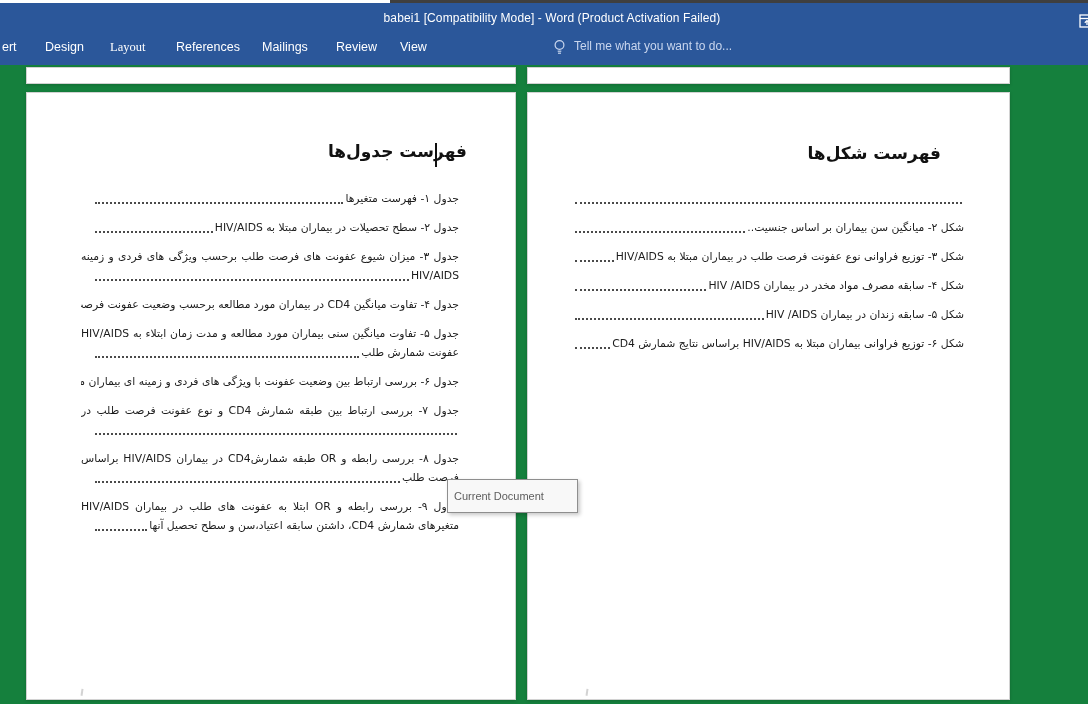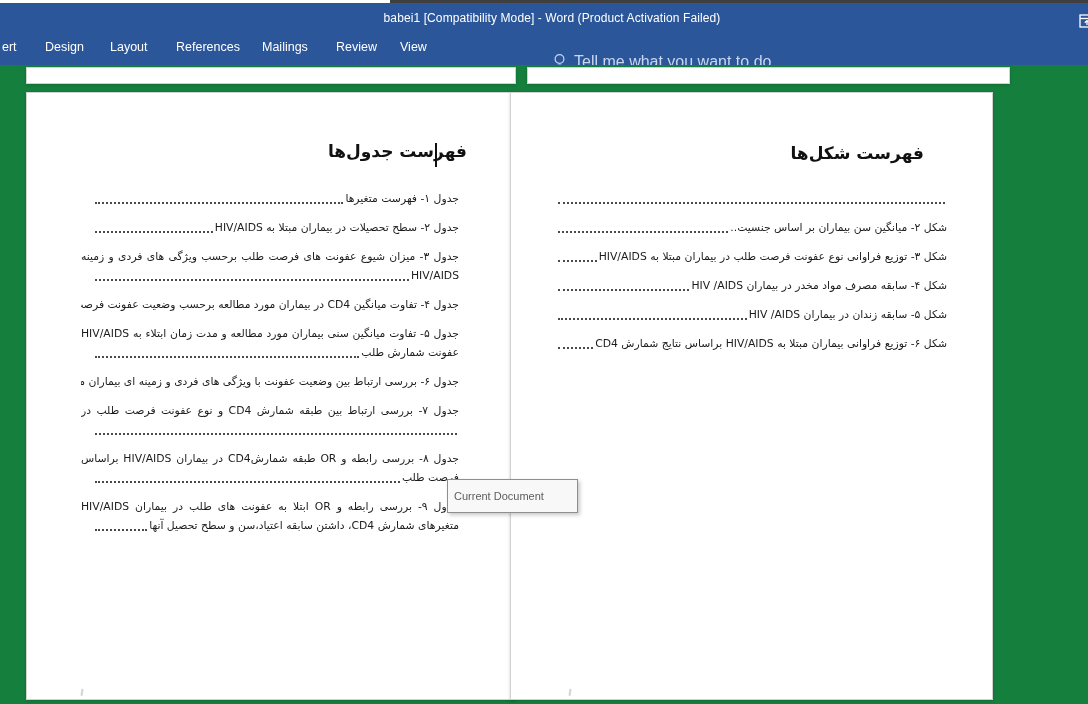--- a/index.html
+++ b/index.html
@@ -9,32 +9,32 @@
   
   .ribbon{position:absolute;left:0;top:0;width:1088px;height:65px;background:#2b579a;}
   .top-strip-white{position:absolute;left:0;top:0;width:390px;height:3px;background:#ffffff;}
   .top-strip-dark{position:absolute;left:390px;top:0;width:698px;height:3px;background:#3f3f3f;}
   .title-row{position:absolute;left:8px;top:3px;width:100%;height:30px;padding-left:24px;}
   .title-text{position:absolute;left:0;top:8px;width:100%;text-align:center;
               color:#ffffff;font-size:12px;letter-spacing:.1px;padding-right:24px;box-sizing:border-box;}
   .ribbon-opt{position:absolute;right:24px;top:9px;width:18px;height:18px;cursor:pointer;}
   .tabs-row{position:absolute;left:0;top:33px;width:100%;height:32px;}
   .tab{position:absolute;top:7px;color:#ffffff;font-size:12.5px;cursor:pointer;white-space:nowrap;}
-  .tellme{position:absolute;left:553px;top:18px;height:22px;display:flex;align-items:center;
-          color:#c9d6ee;font-size:16px;cursor:text;}
+  .tellme{position:absolute;left:553px;top:6px;height:22px;display:flex;
+          color:#c9d6ee;font-size:12px;cursor:text;}
   .tellme svg{margin-right:8px;}
 
   
   .doc-area{position:absolute;left:0;top:65px;width:1088px;height:639px;background:#15803d;}
   .page{position:absolute;background:#ffffff;border:1px solid #d2d2d2;
         box-shadow:0 1px 3px rgba(0,0,0,.18);box-sizing:border-box;}
   .page-partial-l{left:26px;top:2px;width:490px;height:17px;}
   .page-partial-r{left:527px;top:2px;width:483px;height:17px;}
   .page-main-l{left:26px;top:27px;width:490px;height:608px;}
-  .page-main-r{left:510px;top:27px;width:483px;height:608px;}
+  .page-main-r{left:527px;top:27px;width:483px;height:608px;}
 
   .page-heading{position:absolute;font-family:"DejaVu Sans",sans-serif;font-weight:bold;
                 font-size:17px;color:#111;direction:rtl;white-space:nowrap;}
   .ph-l{top:48px;right:48px;}
   .ph-r{top:50px;right:68px;}
   .text-cursor{position:absolute;left:408px;top:50px;width:1.5px;height:24px;background:#101010;}
 
   .toc{position:absolute;direction:rtl;font-family:"DejaVu Sans",sans-serif;
        font-size:10.8px;color:#1c1c1c;}
   .toc-l{top:96px;right:56px;left:54px;}
@@ -76,21 +76,21 @@
           <polyline points="6.8,10.8 9,8.6 11.2,10.8" fill="none" stroke="#ffffff" stroke-width="1.3"></polyline>
         </svg>
       </div>
     </div>
     <div class="tabs-row">
         <span class="tab" style="left: 458px; margin-top: 31px;">Nitro PDF Pro</span>
         <span class="tab" style="left: 400px;">View</span>
         <span class="tab" style="left: 336px;">Review</span>
         <span class="tab" style="left: 262px;">Mailings</span>
         <span class="tab" style="left: 176px;">References</span>
-        <span class="tab" style="left: 110px;">Layout</span>
+        <span class="tab" style="left: 110px; font-family: Liberation Serif, serif;">Layout</span>
         <span class="tab" style="left: 45px;">Design</span>
         <span class="tab" style="left: 2px;">ert</span>
 
       <div class="tellme">
         <svg width="13" height="18" viewBox="0 0 13 18">
           <circle cx="6.5" cy="6" r="4.4" fill="none" stroke="#c9d6ee" stroke-width="1.2"></circle>
           <line x1="4.7" y1="12.2" x2="8.3" y2="12.2" stroke="#c9d6ee" stroke-width="1.2"></line>
           <line x1="5" y1="14.2" x2="8" y2="14.2" stroke="#c9d6ee" stroke-width="1.2"></line>
         </svg>
         <span>Tell me what you want to do...</span>

